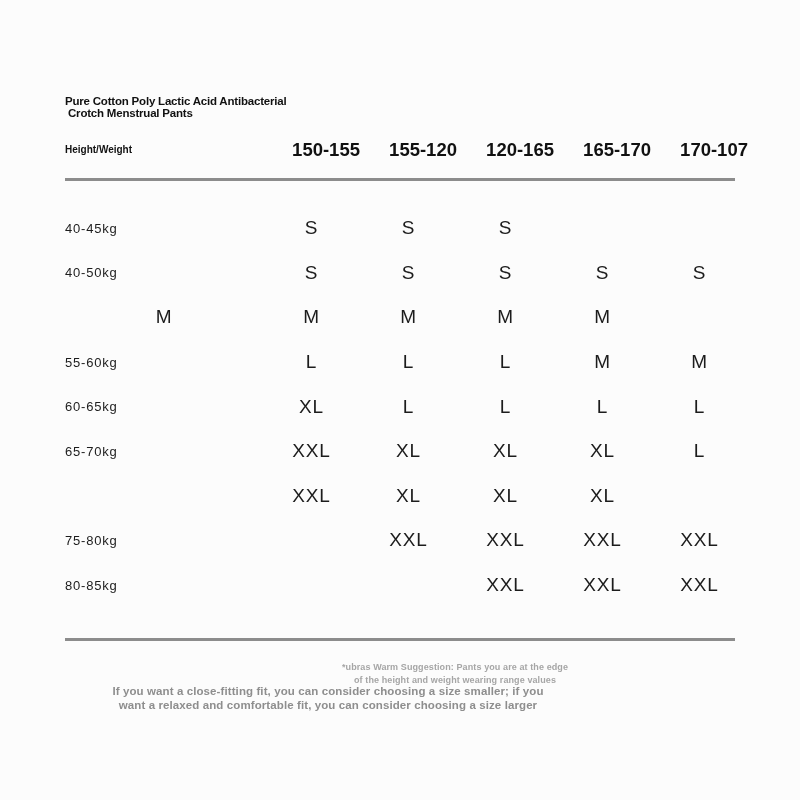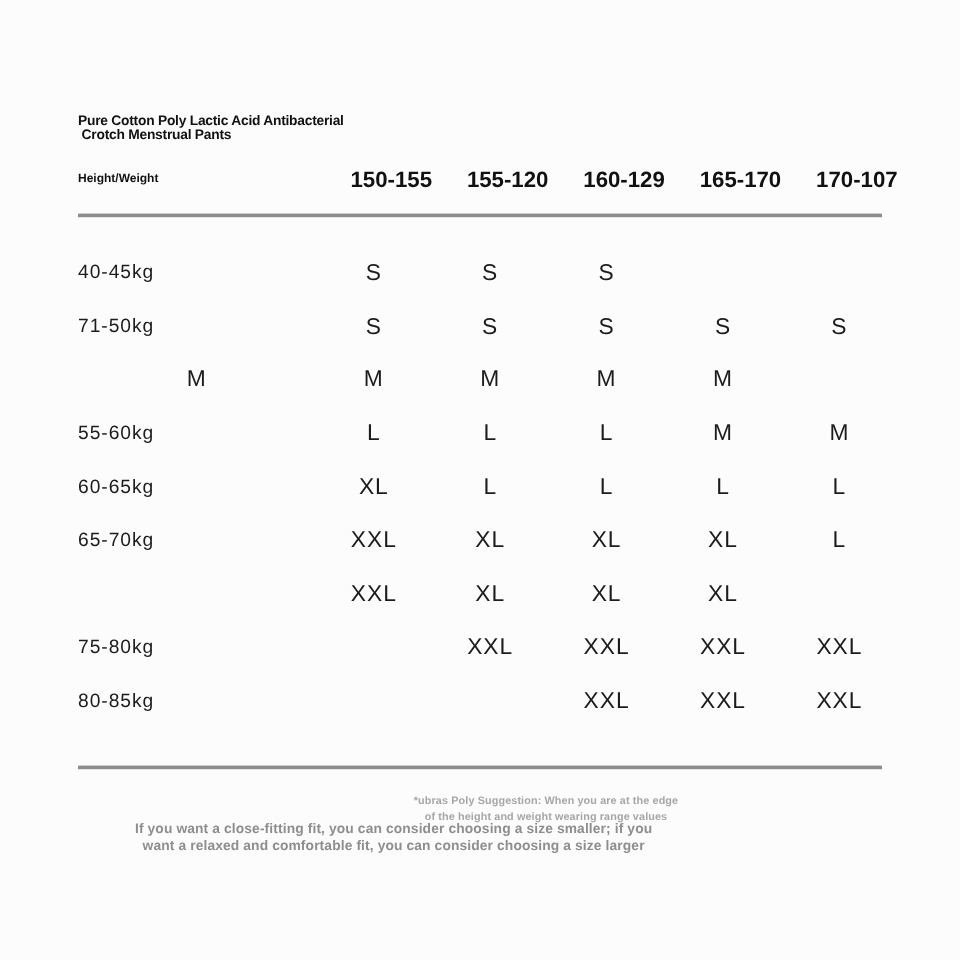--- a/index.html
+++ b/index.html
@@ -39,21 +39,21 @@
     background: #8c8c8c;
   }
   .rule-top { top: 178px; }
   .rule-bottom { top: 638px; }
 
   .tbody { position: absolute; left: 65px; top: 206px; width: 683px; }
   .trow {
     display: grid; grid-template-columns: 198px repeat(5, 97px);
     height: 44.6px; align-items: center;
   }
-  .rlabel { font-size: 16px; letter-spacing: 0.8px; color: #1c1c1c; }
+  .rlabel { font-size: 13px; letter-spacing: 0.8px; color: #1c1c1c; }
   .cell { font-size: 19px; text-align: center; letter-spacing: 0.8px; color: #1c1c1c; }
 
   .note-small {
     position: absolute; left: 305px; top: 661px; width: 300px;
     text-align: center; font-size: 9px; font-weight: bold;
     color: #a6a6a6; line-height: 12.5px; letter-spacing: 0.1px;
   }
   .note-big {
     position: absolute; left: 78px; top: 684px; width: 500px;
     text-align: center; font-size: 11.5px; font-weight: bold;
@@ -68,38 +68,38 @@
 
   <div class="title">
     <div>Pure Cotton Poly Lactic Acid Antibacterial</div>
     <div class="title-line2">Crotch Menstrual Pants</div>
   </div>
 
   <div class="header-row">
     <div class="corner">Height/Weight</div>
     <div class="col-header">150-155</div>
     <div class="col-header">155-120</div>
-    <div class="col-header">160-129</div>
+    <div class="col-header">120-165</div>
     <div class="col-header">165-170</div>
     <div class="col-header">170-107</div>
   </div>
 
   <div class="rule rule-top"></div>
 
   <div class="tbody">
       <div class="trow">
         <div class="rlabel">40-45kg</div>
         <div class="cell">S</div>
         <div class="cell">S</div>
         <div class="cell">S</div>
         <div class="cell"></div>
         <div class="cell"></div>
       </div>
       <div class="trow">
-        <div class="rlabel">71-50kg</div>
+        <div class="rlabel">40-50kg</div>
         <div class="cell">S</div>
         <div class="cell">S</div>
         <div class="cell">S</div>
         <div class="cell">S</div>
         <div class="cell">S</div>
       </div>
       <div class="trow">
         <div class="cell">M</div>
         <div class="cell">M</div>
         <div class="cell">M</div>
@@ -151,21 +151,21 @@
         <div class="cell"></div>
         <div class="cell">XXL</div>
         <div class="cell">XXL</div>
         <div class="cell">XXL</div>
       </div>
     </div>
 
   <div class="rule rule-bottom"></div>
 
   <div class="note-small">
-    <div>*ubras Poly Suggestion: When you are at the edge</div>
+    <div>*ubras Warm Suggestion: Pants you are at the edge</div>
     <div>of the height and weight wearing range values</div>
   </div>
 
   <div class="note-big">
     <div>If you want a close-fitting fit, you can consider choosing a size smaller; if you</div>
     <div>want a relaxed and comfortable fit, you can consider choosing a size larger</div>
   </div>
 
 </div>
 

